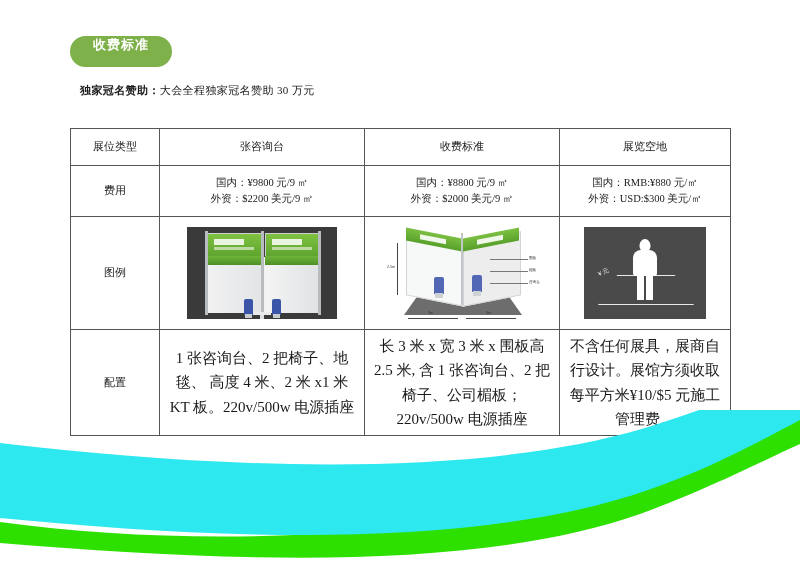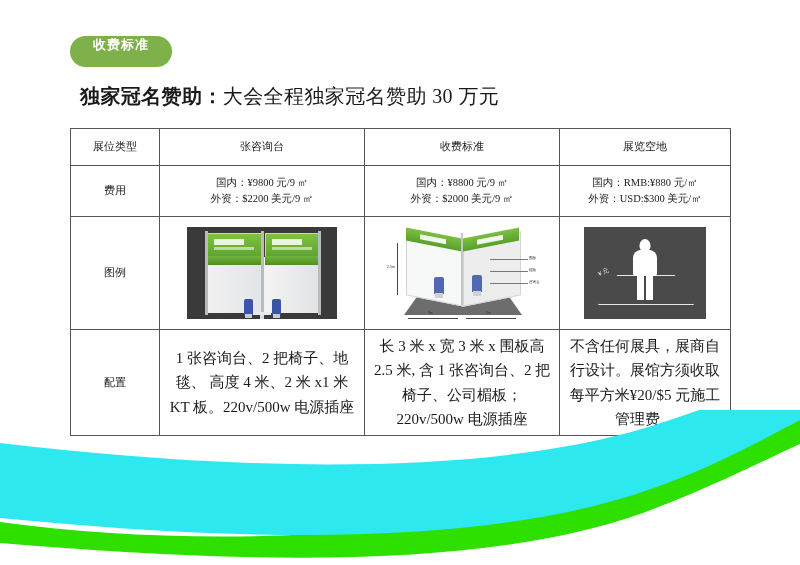--- a/index.html
+++ b/index.html
@@ -13,21 +13,21 @@
   .pill{
     position:absolute;left:70px;top:36px;width:102px;height:31px;
     background:#7eb14a;border-radius:16px;
     display:flex;justify-content:center;
     color:#ffffff;font-size:13px;font-weight:bold;letter-spacing:1px;
     font-family:"Liberation Sans","DejaVu Sans",sans-serif;
   }
 
   
   .heading{
-    position:absolute;left:80px;top:83px;font-size:20px;
+    position:absolute;left:80px;top:83px;font-size:11px;
     letter-spacing:.4px;white-space:nowrap;
   }
   .heading b{font-weight:bold;}
 
   
   .tbl{
     position:absolute;left:70px;top:128px;width:660px;
     border-collapse:collapse;table-layout:fixed;
     font-size:10.5px;line-height:1.55;
   }
@@ -220,21 +220,21 @@
             </div>
             <div class="raw-lbl">¥ 元</div>
           </div>
         </td>
       </tr>
 
       <tr class="r-cfg">
         <td class="rowlabel">配置</td>
         <td class="cfg">1 张咨询台、2 把椅子、地毯、 高度 4 米、2 米 x1 米 KT 板。220v/500w 电源插座</td>
         <td class="cfg">长 3 米 x 宽 3 米 x 围板高 2.5 米, 含 1 张咨询台、2 把椅子、公司楣板；220v/500w 电源插座</td>
-        <td class="cfg">不含任何展具，展商自行设计。展馆方须收取每平方米¥20/$5 元施工管理费。</td>
+        <td class="cfg">不含任何展具，展商自行设计。展馆方须收取每平方米¥10/$5 元施工管理费。</td>
       </tr>
     </tbody>
   </table>
 
   <svg class="waves" viewBox="0 0 800 155" preserveAspectRatio="none">
     <path d="M0,112 C200,140 470,128 640,70 C710,46 765,18 800,0 L800,34 C760,52 706,80 640,104 C470,164 210,150 0,133 Z" fill="#2ee000"></path>
     <path d="M0,33 C210,58 470,70 645,18 C710,-2 762,-24 800,-40 L800,10 C762,30 712,58 648,80 C470,142 205,128 0,108 Z" fill="#2ee8f0"></path>
   </svg>
 
 </div>

